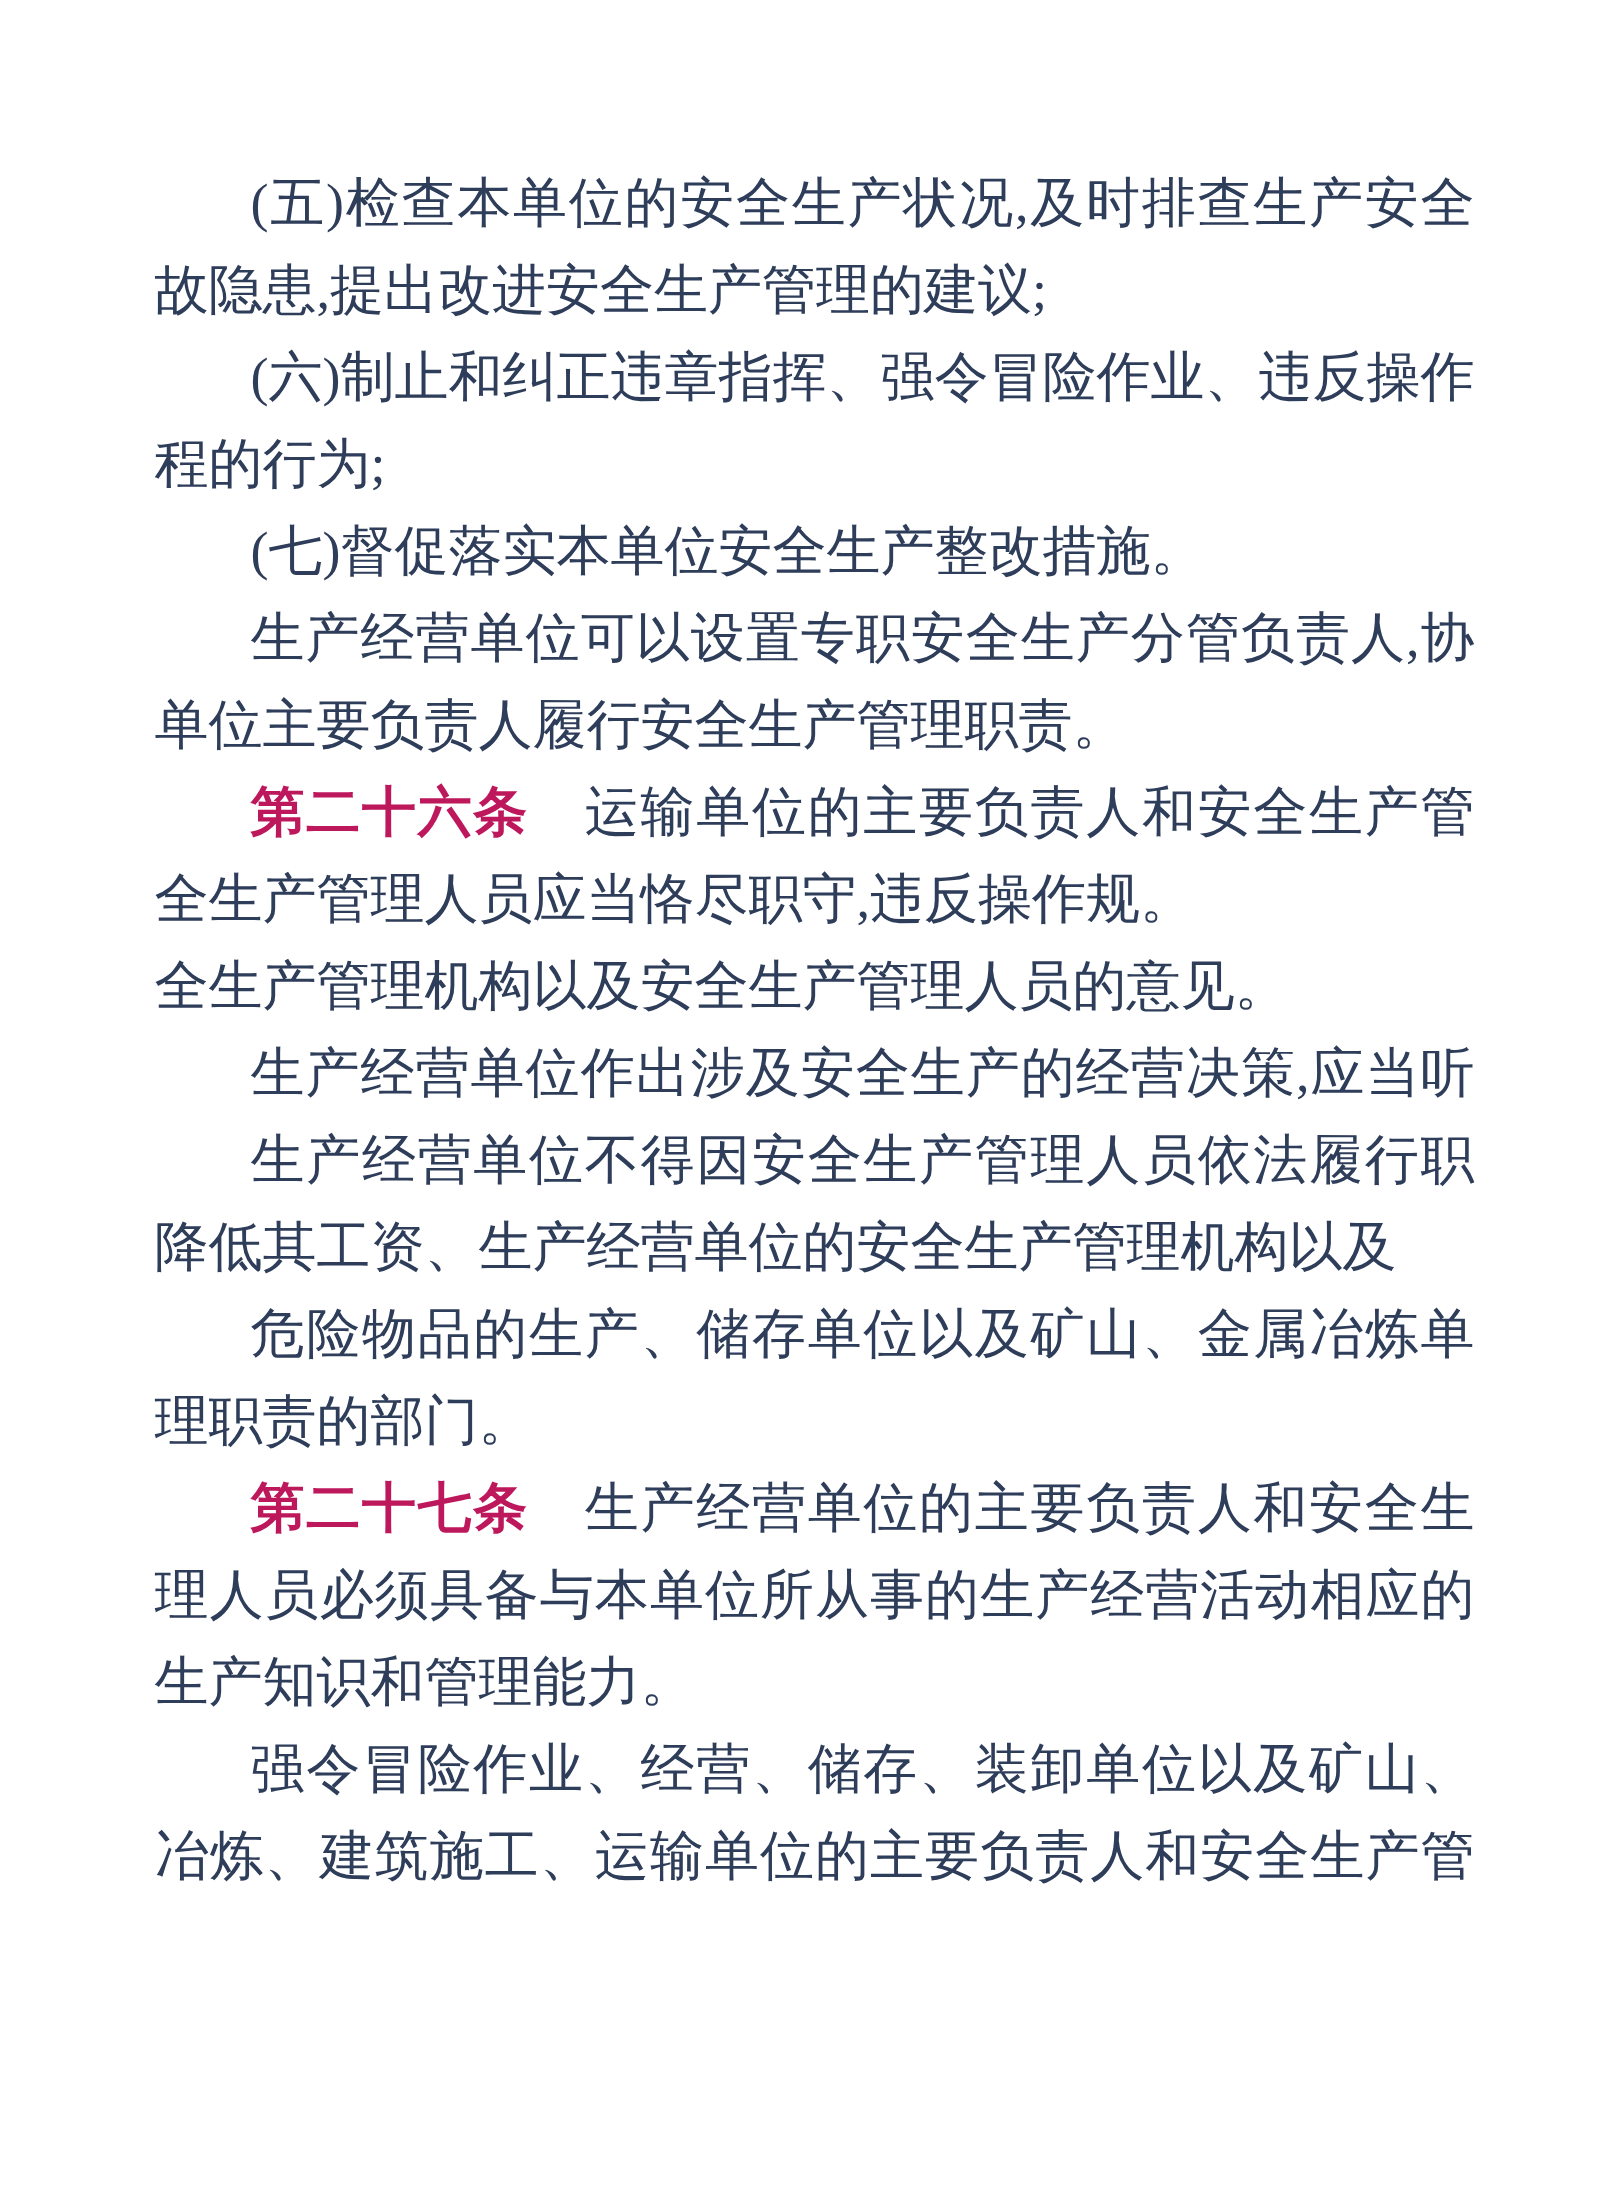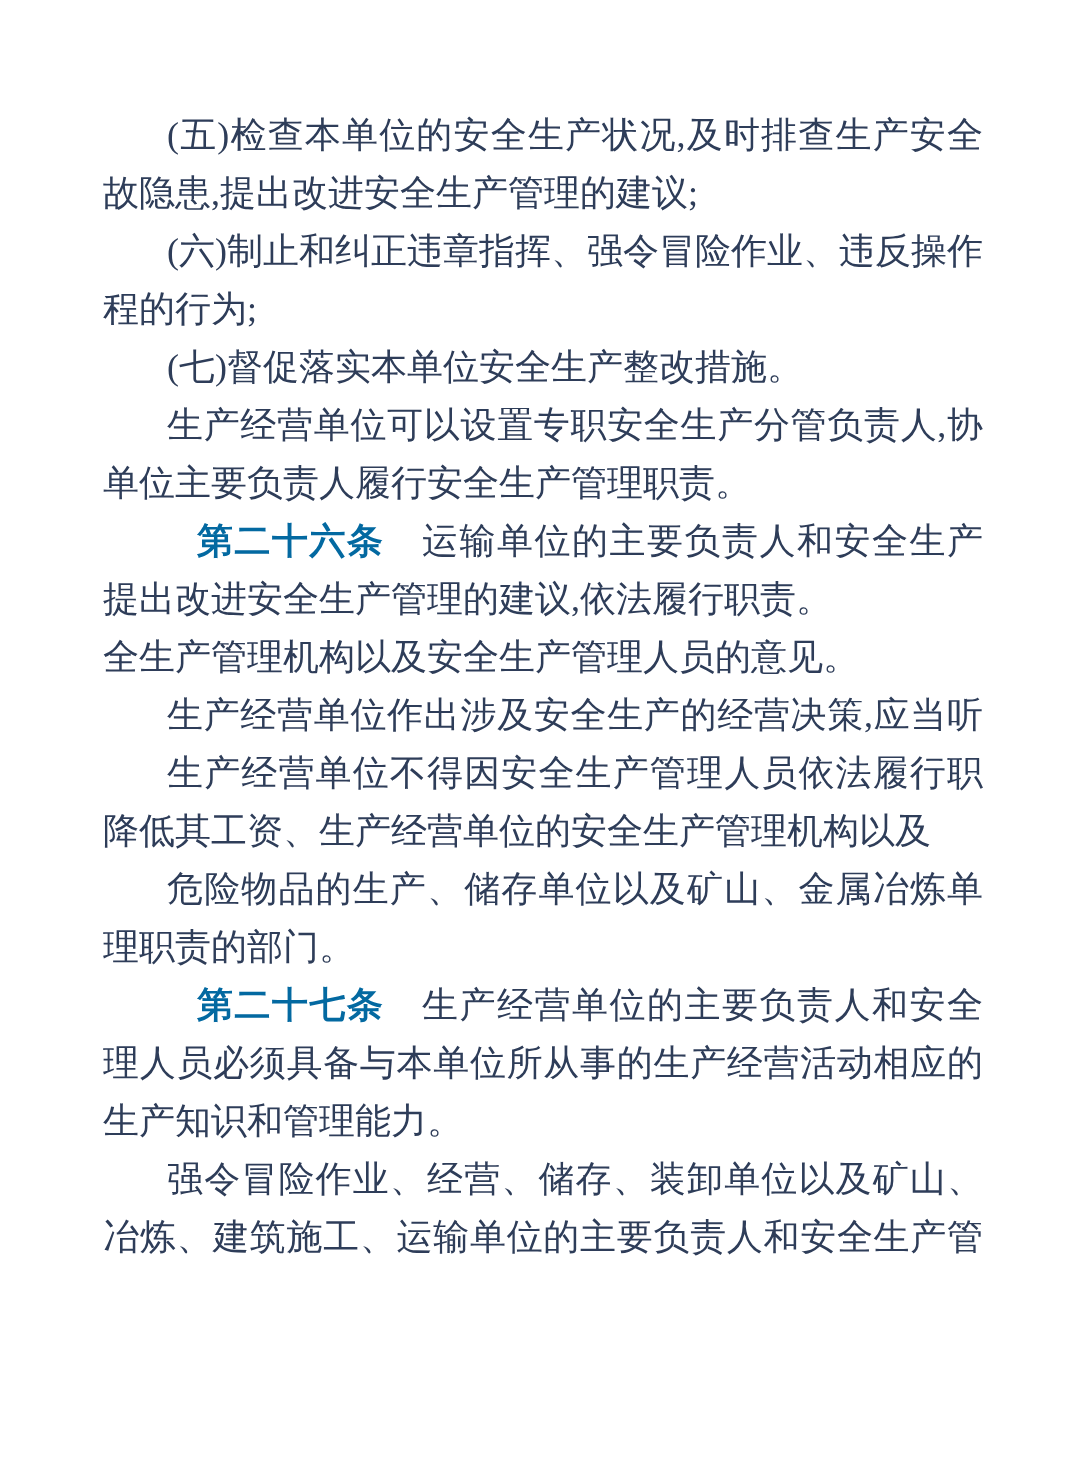--- a/index.html
+++ b/index.html
@@ -34,22 +34,21 @@
     overflow: hidden;
   }
   .line.last {
     text-align: left;
     text-align-last: left;
   }
   .line.indent { padding-left: 64px; }
   .article-no {
     font-family: "Liberation Sans", "DejaVu Sans", sans-serif;
     font-weight: bold;
-    color: #0369a1;
-    margin-left: 30px;
+    color: #be185d;
   }
   .seg { color: #2e3d59; }
 </style>
 </head>
 <body>
 
 <div class="page">
   <div class="content">
       <div class="para">
         <div class="line indent"><span class="seg">(五)检查本单位的安全生产状况,及时排查生产安全事</span></div>
@@ -61,21 +60,21 @@
       </div>
       <div class="para">
         <div class="line last indent"><span class="seg">(七)督促落实本单位安全生产整改措施。</span></div>
       </div>
       <div class="para">
         <div class="line indent"><span class="seg">生产经营单位可以设置专职安全生产分管负责人,协助本</span></div>
         <div class="line last"><span class="seg">单位主要负责人履行安全生产管理职责。</span></div>
       </div>
       <div class="para">
         <div class="line indent"><span class="article-no">第二十六条</span><span class="seg">　运输单位的主要负责人和安全生产管理人员</span></div>
-        <div class="line last"><span class="seg">提出改进安全生产管理的建议,依法履行职责。</span></div>
+        <div class="line last"><span class="seg">全生产管理人员应当恪尽职守,违反操作规。</span></div>
       </div>
       <div class="para">
         <div class="line last"><span class="seg">全生产管理机构以及安全生产管理人员的意见。</span></div>
         <div class="line indent"><span class="seg">生产经营单位作出涉及安全生产的经营决策,应当听取安</span></div>
       </div>
       <div class="para">
         <div class="line indent"><span class="seg">生产经营单位不得因安全生产管理人员依法履行职责而</span></div>
         <div class="line last"><span class="seg">降低其工资、生产经营单位的安全生产管理机构以及安。</span></div>
       </div>
       <div class="para">

